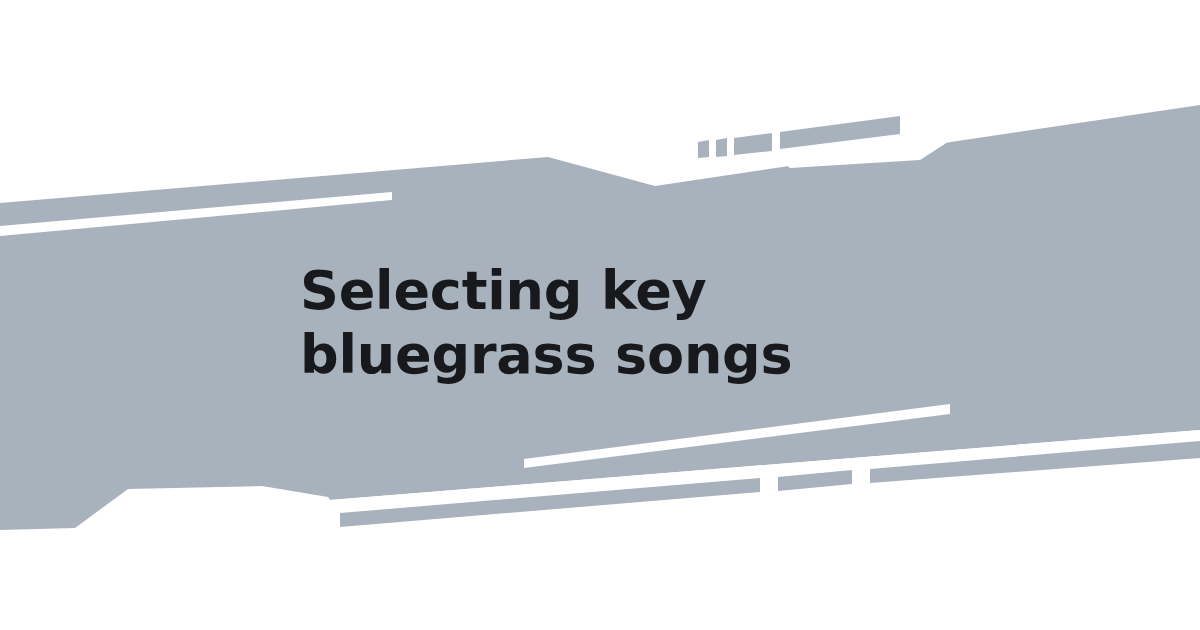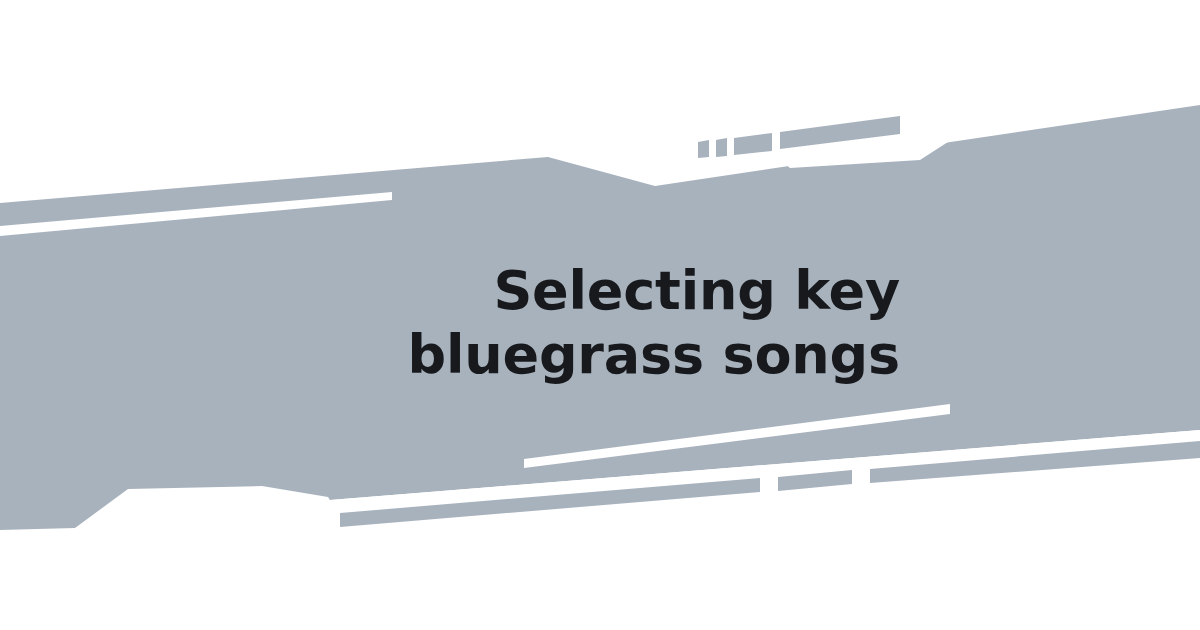--- a/index.html
+++ b/index.html
@@ -30,21 +30,21 @@
     width: 1200px;
     height: 630px;
     display: flex;
     align-items: center;
     justify-content: center;
     pointer-events: none;
   }
   #banner-title {
     width: 600px;
     margin: 0;
-    text-align: right;
+    text-align: left;
     font-family: "DejaVu Sans", sans-serif;
     font-size: 54px;
     font-weight: 700;
     line-height: 1.18;
     letter-spacing: -0.2px;
     color: #17191c;
     transform: translateY(8px);
     white-space: pre-wrap;
   }
 </style>

